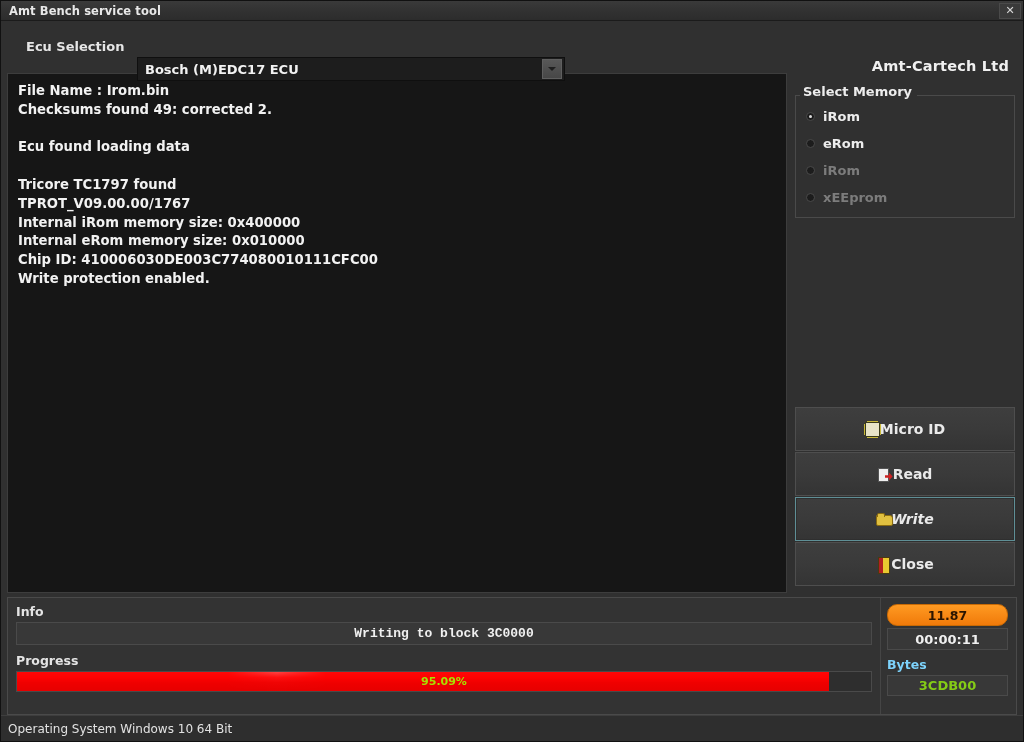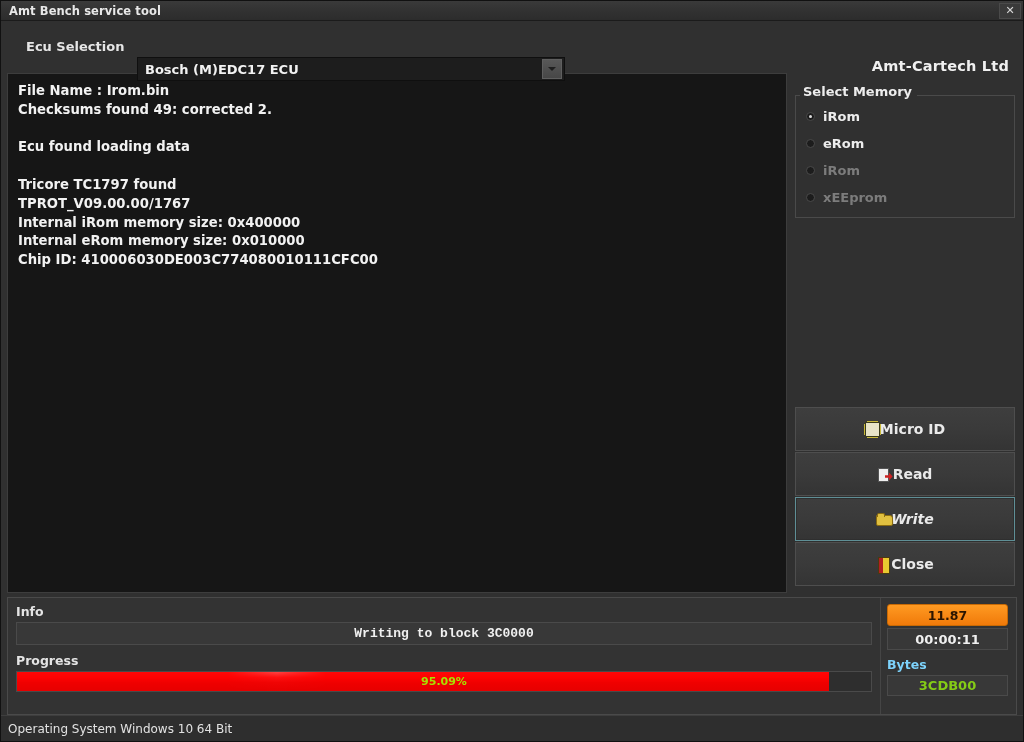--- a/index.html
+++ b/index.html
@@ -370,21 +370,21 @@
     justify-content: center;
     font-size: 11px;
     font-weight: bold;
     color: #a8e000;
   }
 
   .volt-box {
     height: 22px;
     background: linear-gradient(to bottom, #ff9a22, #f07a0a);
     border: 1px solid #c86a05;
-    border-radius: 3px;
+    border-radius: 10px;
     display: flex;
     align-items: center;
     justify-content: center;
     font-size: 12.5px;
     font-weight: bold;
     color: #2b1500;
     margin-bottom: 2px;
     cursor: default;
   }
   .time-box {
@@ -457,20 +457,21 @@
       <div class="log-line">File Name : Irom.bin</div>
       <div class="log-line">Checksums found 49: corrected 2.</div>
       <div class="log-line blank">&nbsp;</div>
       <div class="log-line">Ecu found loading data</div>
       <div class="log-line blank">&nbsp;</div>
       <div class="log-line">Tricore TC1797 found</div>
       <div class="log-line">TPROT_V09.00.00/1767</div>
       <div class="log-line">Internal iRom memory size: 0x400000</div>
       <div class="log-line">Internal eRom memory size: 0x010000</div>
       <div class="log-line">Chip ID: 410006030DE003C774080010111CFC00</div>
+      <div class="log-line">Write protection enabled.</div>
     </div>
 
     <div class="side-panel">
 
       <div class="memory-group">
         <div class="memory-group-title">Select Memory</div>
 
         <div class="radio-row checked">
           <span class="radio-mark"></span>
           <span class="radio-label">iRom</span>

